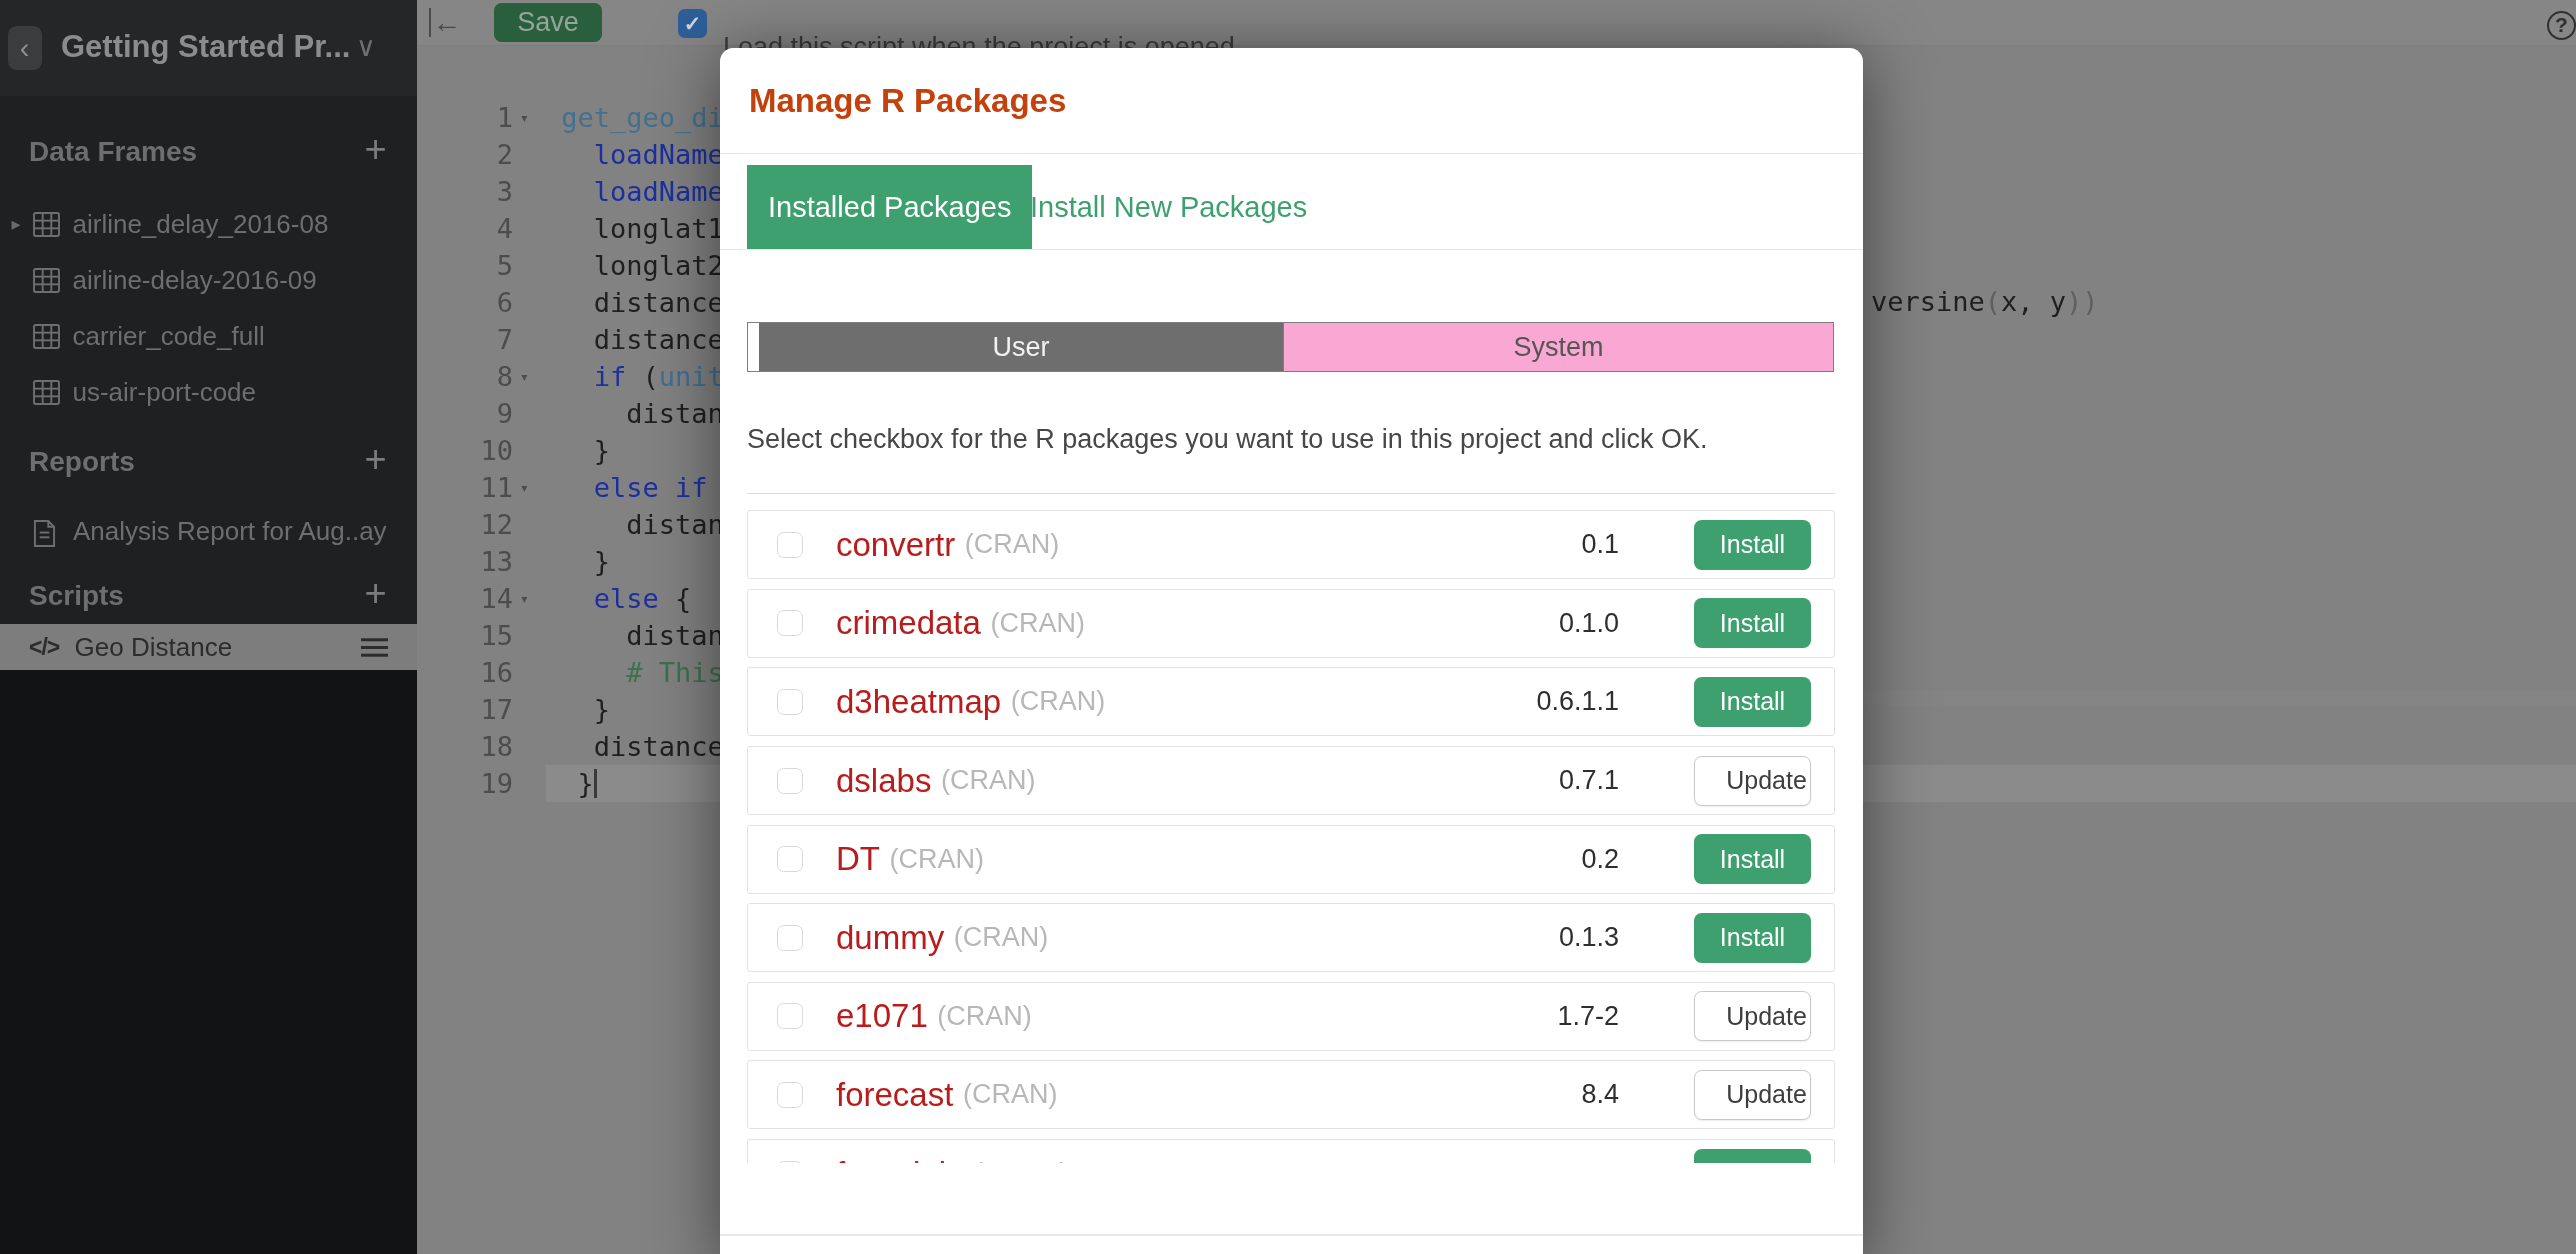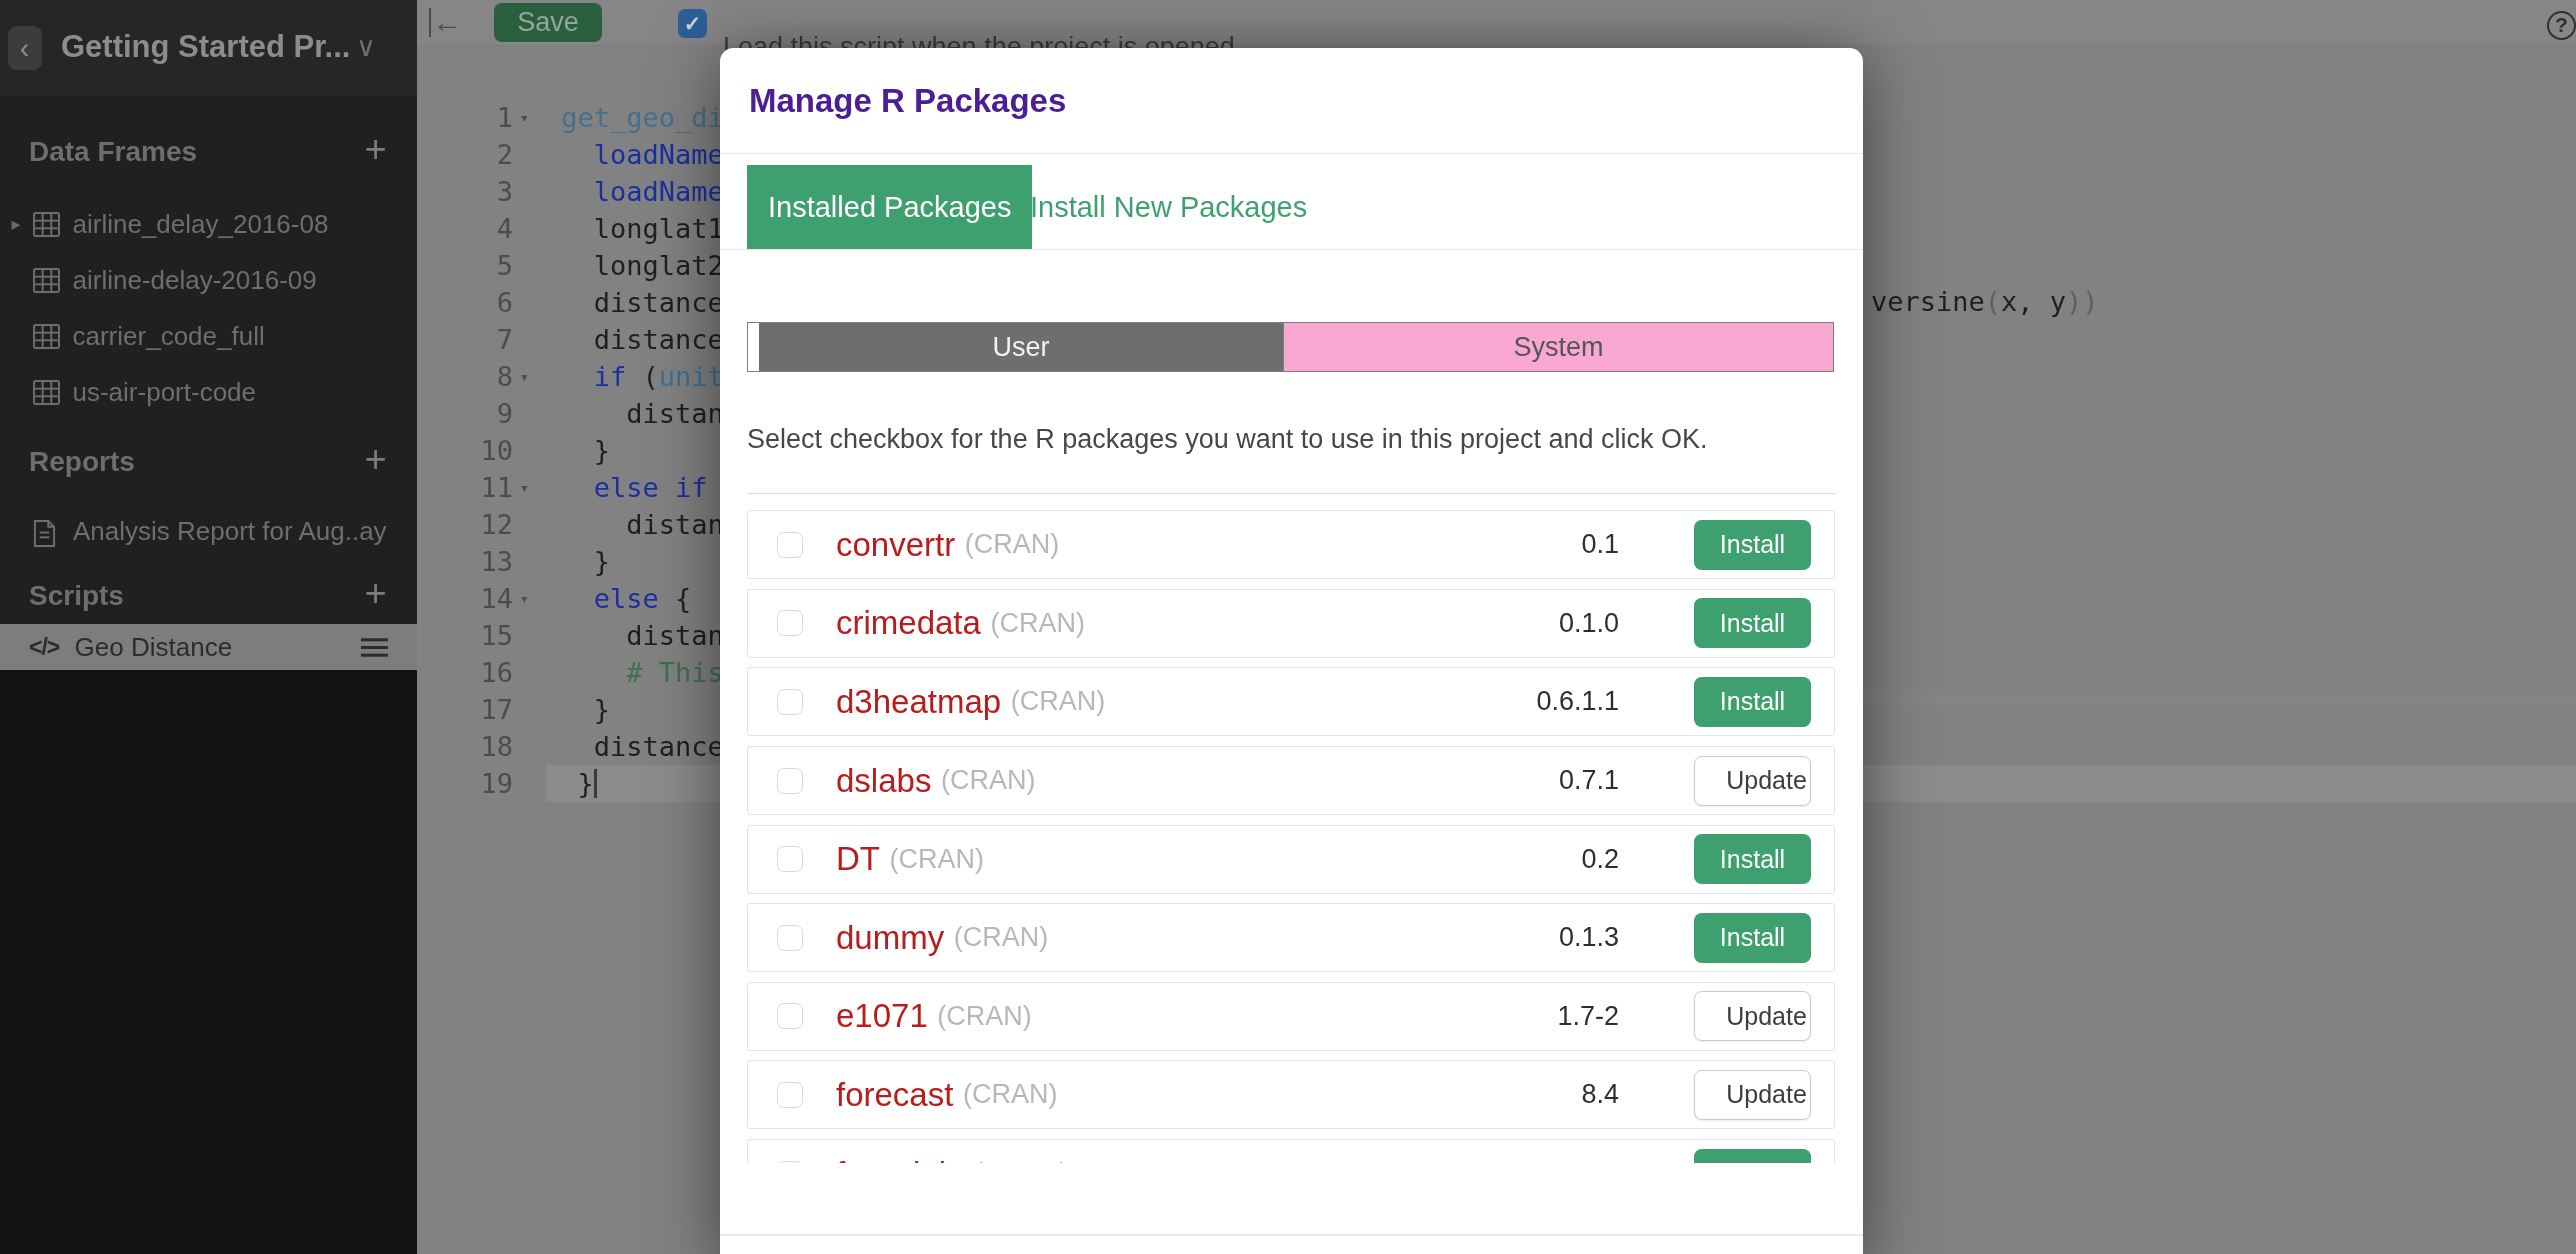--- a/index.html
+++ b/index.html
@@ -48,21 +48,21 @@
   .ctext { white-space: pre; padding-left: 15.3px; flex: 1; height: 100%; display: flex; align-items: center; }
   .cl.active .ctext { background: #8b8b8b; }
   .v { color: #1f1f1f; } .b { color: #1c2fa0; } .fn { color: #44708e; } .s { color: #3f6f96; } .cm { color: #3d7150; } .p { color: #5f5f5f; }
   .cur { display: inline-block; width: 2.9px; height: 29px; background: #3a3a3a; }
   .overflow-code { position: absolute; left: 1454px; top: 237px; height: 37px; display: flex; align-items: center; font-family: "DejaVu Sans Mono", monospace; font-size: 27px; white-space: pre; }
   .panel-line { position: absolute; left: 1446px; top: 645px; right: 0; height: 14.4px; background: #888888; opacity: 0.45; }
 
   
   .backdrop { position: absolute; inset: 0; background: rgba(0,0,0,0); z-index: 2; }
   .modal { position: absolute; left: 720px; top: 48px; width: 1143px; height: 1216px; background: #ffffff; border-radius: 13.4px 13.4px 0 0; box-shadow: 0 7.7px 67px rgba(0,0,0,0.5); z-index: 3; }
-  .m-title { position: absolute; left: 29px; top: 0; height: 105px; line-height: 105px; font-size: 33px; font-weight: 600; color: #4c1d95; }
+  .m-title { position: absolute; left: 29px; top: 0; height: 105px; line-height: 105px; font-size: 33px; font-weight: 600; color: #c2410c; }
   .m-div1 { position: absolute; left: 0; top: 105px; width: 100%; height: 1px; background: #e7e7e7; }
   .m-tabs { position: absolute; left: 0; top: 117px; width: 100%; height: 84px; }
   .tab-active { position: absolute; left: 27px; top: 0; height: 84px; padding: 0 21px; background: #3fa06f; color: #ffffff; font-size: 29px; line-height: 84px; cursor: pointer; }
   .tab-inactive { position: absolute; left: 310px; top: 0; height: 84px; line-height: 84px; color: #3fa06f; font-size: 29px; cursor: pointer; }
   .m-div2 { position: absolute; left: 0; top: 201px; width: 100%; height: 1px; background: #e7e7e7; }
   .segctl { position: absolute; left: 27px; top: 274px; width: 1087px; height: 50px; border: 1.9px solid #7d7d7d; display: flex; padding-left: 11px; }
   .seg { height: 100%; font-size: 27px; display: flex; align-items: center; justify-content: center; cursor: pointer; }
   .seg-user { width: 48.8%; background: #6e6e6e; color: #f2f2f2; }
   .seg-system { width: 51.2%; background: #f9a8d4; color: #555555; border-left: 1.9px solid #7d7d7d; }
   .instruction { position: absolute; left: 27px; top: 372px; height: 38px; line-height: 38px; font-size: 27px; color: #474747; }

